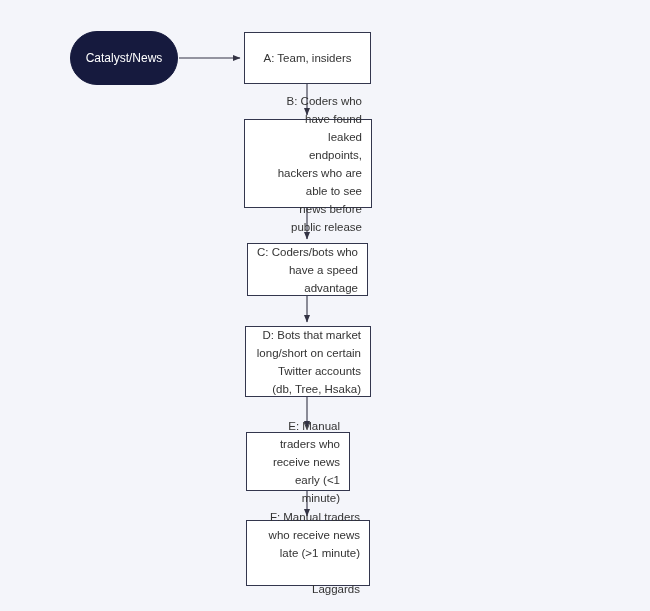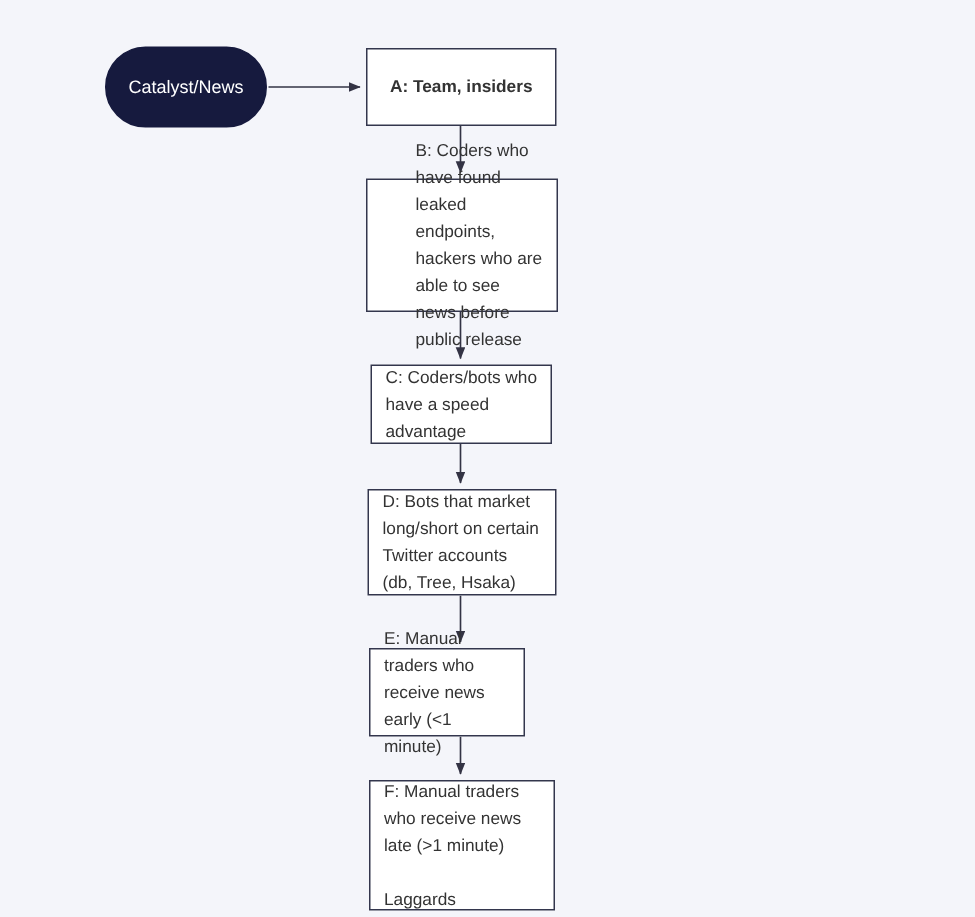--- a/index.html
+++ b/index.html
@@ -29,21 +29,21 @@
     height: 611px;
     pointer-events: none;
   }
 
   .node {
     position: absolute;
     box-sizing: border-box;
     display: flex;
     align-items: center;
     justify-content: center;
-    text-align: left;
+    text-align: right;
   }
 
   .node-box {
     background: #ffffff;
     border: 1px solid #33364d;
     color: #333333;
     font-size: 11.5px;
     line-height: 18px;
     padding: 6px 9px;
   }
@@ -81,39 +81,39 @@
       <line x1="307" y1="296" x2="307" y2="322" marker-end="url(#arrow)"></line>
       <line x1="307" y1="397" x2="307" y2="428" marker-end="url(#arrow)"></line>
       <line x1="307" y1="491" x2="307" y2="516" marker-end="url(#arrow)"></line>
     </g>
   </svg>
 
   <div class="node node-stadium" style="left:70px; top:31px; width:108px; height:54px;">
     <span class="node-label">Catalyst/News</span>
   </div>
 
-  <div class="node node-box" style="left:244px; top:32px; width:127px; height:52px;font-weight:bold;">
+  <div class="node node-box" style="left:244px; top:32px; width:127px; height:52px;">
     <span class="node-label">A: Team, insiders</span>
   </div>
 
   <div class="node node-box" style="left:244px; top:119px; width:128px; height:89px;padding-left:32px;">
     <span class="node-label">B: Coders who have found leaked endpoints, hackers who are able to see news before public release</span>
   </div>
 
   <div class="node node-box" style="left:247px; top:243px; width:121px; height:53px;">
     <span class="node-label">C: Coders/bots who have a speed advantage</span>
   </div>
 
   <div class="node node-box" style="left:245px; top:326px; width:126px; height:71px;">
     <span class="node-label">D: Bots that market long/short on certain Twitter accounts (db, Tree, Hsaka)</span>
   </div>
 
   <div class="node node-box" style="left:246px; top:432px; width:104px; height:59px;">
     <span class="node-label">E: Manual traders who receive news early (&lt;1 minute)</span>
   </div>
 
-  <div class="node node-box" style="left:246px; top:520px; width:124px; height:87px;">
+  <div class="node node-box" style="left:246px; top:520px; width:124px; height:66px;">
     <span class="node-label">F: Manual traders who receive news late (&gt;1 minute)
 
 Laggards</span>
   </div>
 
 </div>
 
 </body></html>

